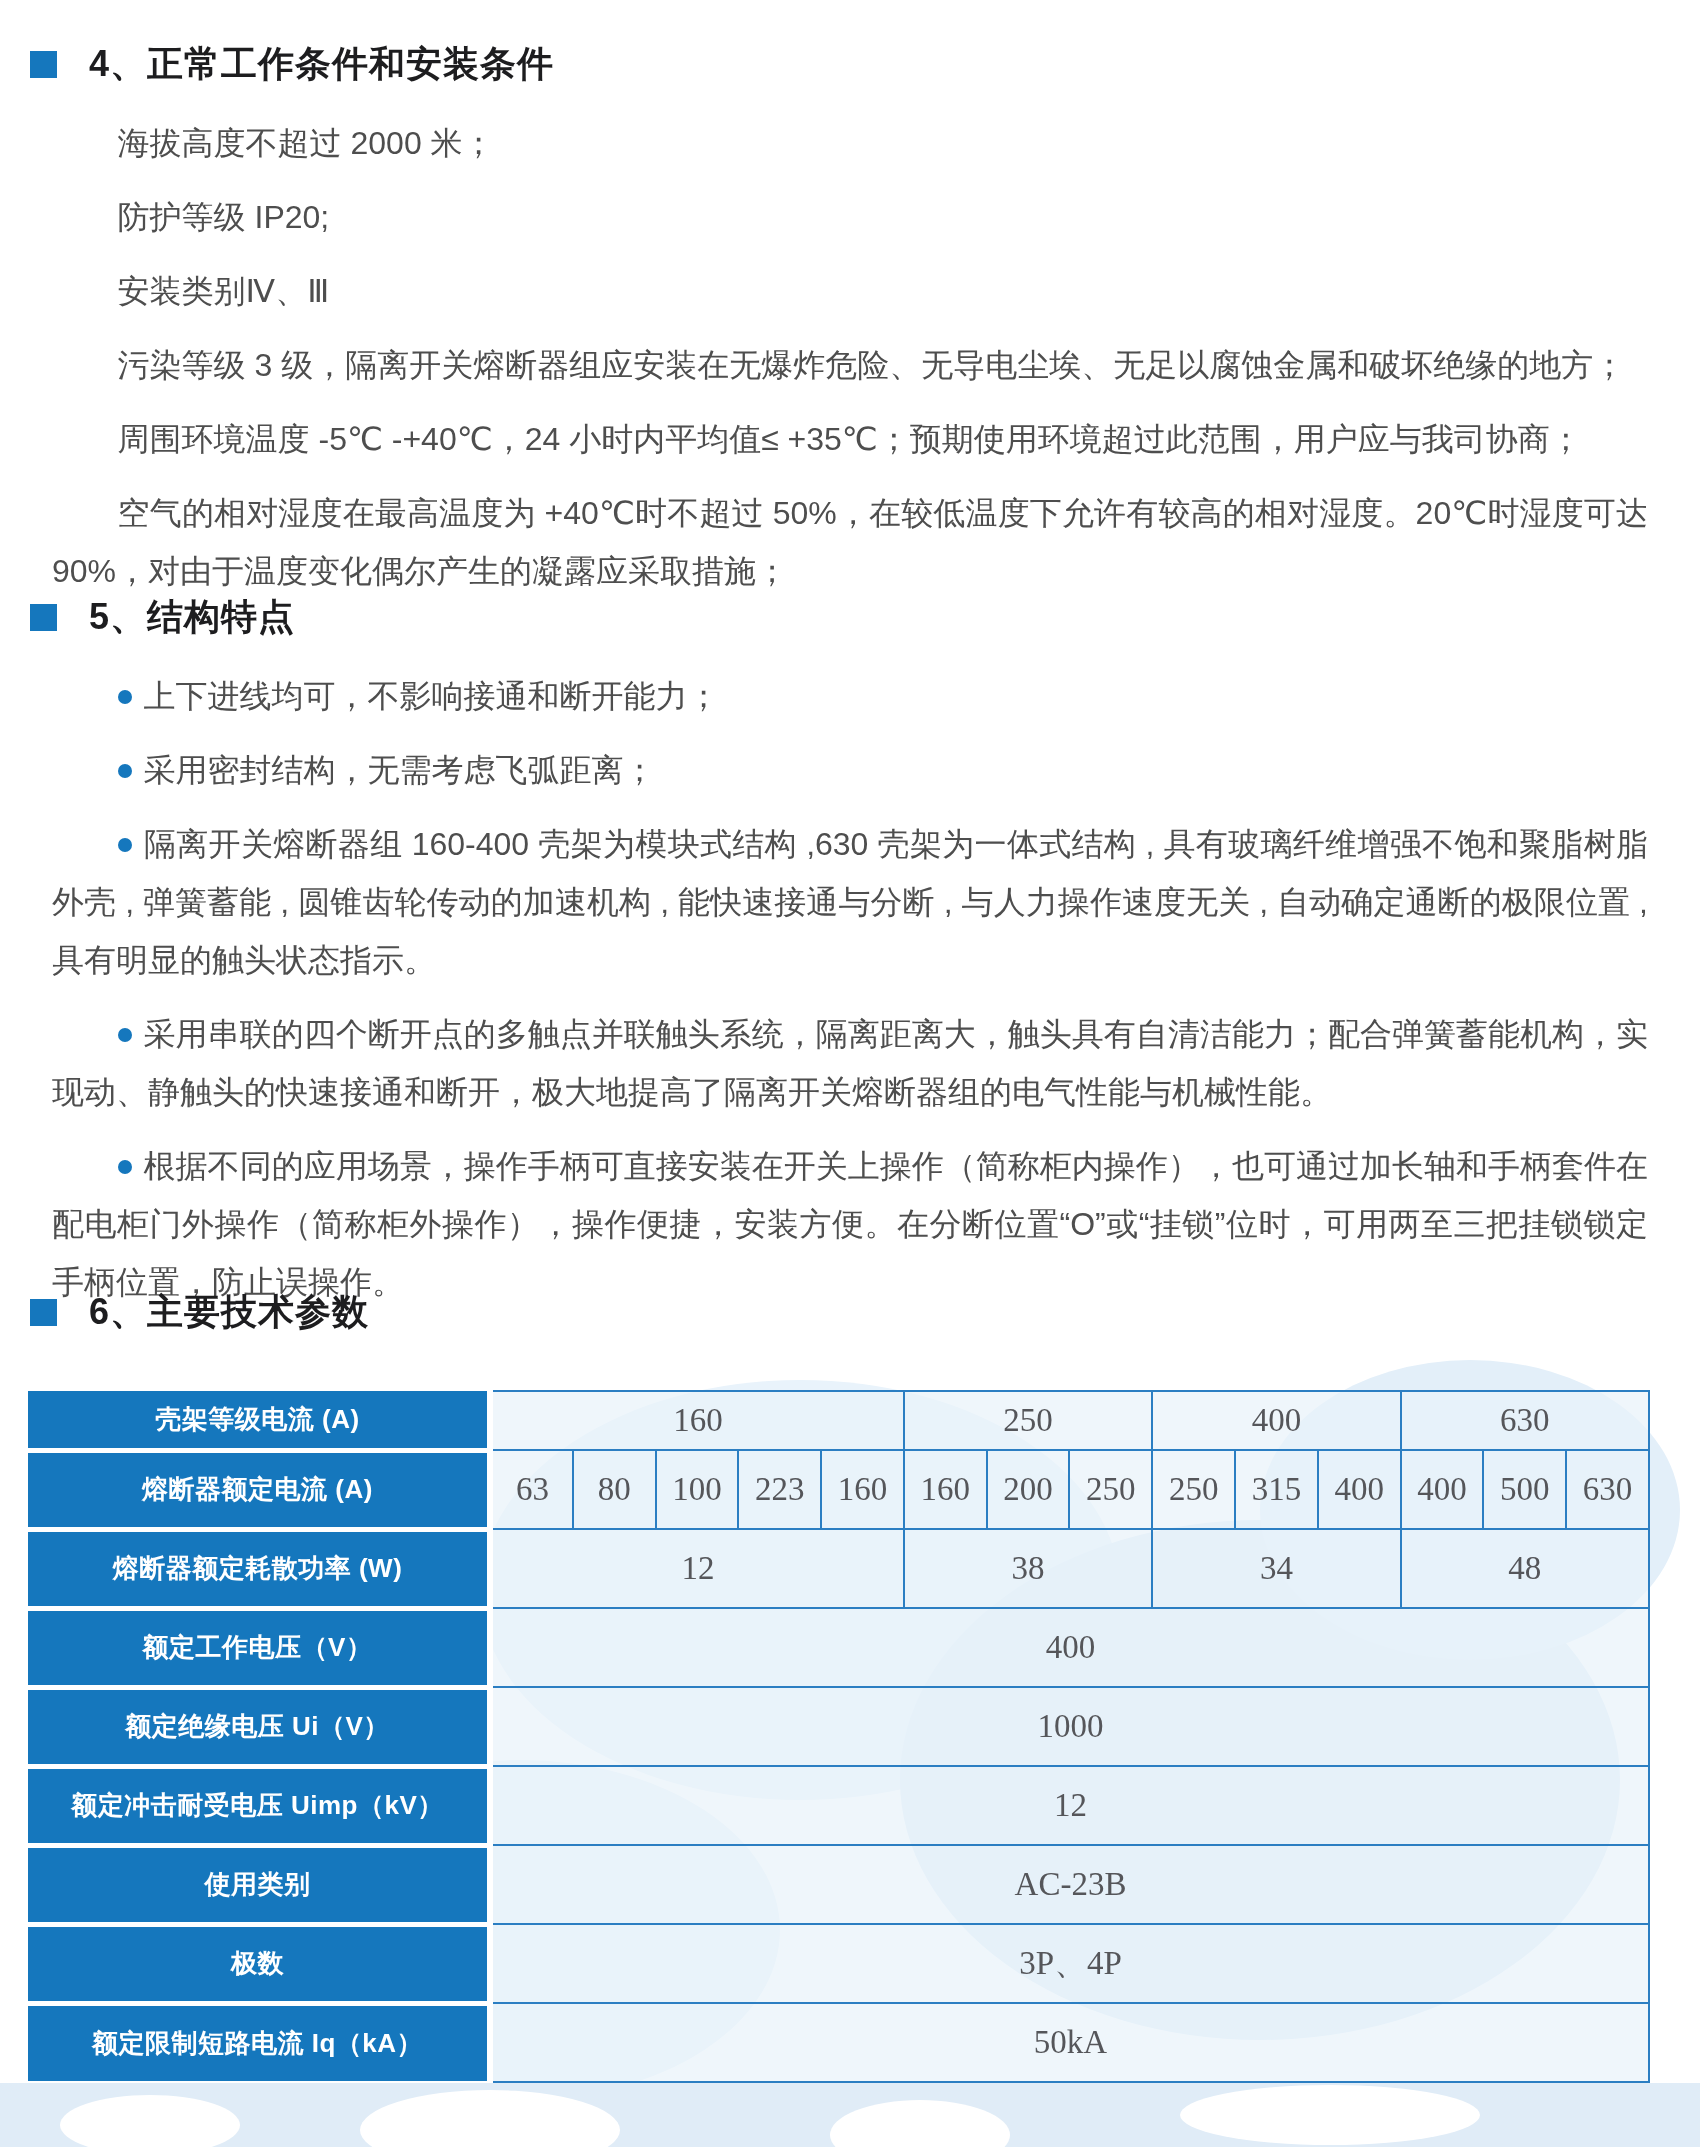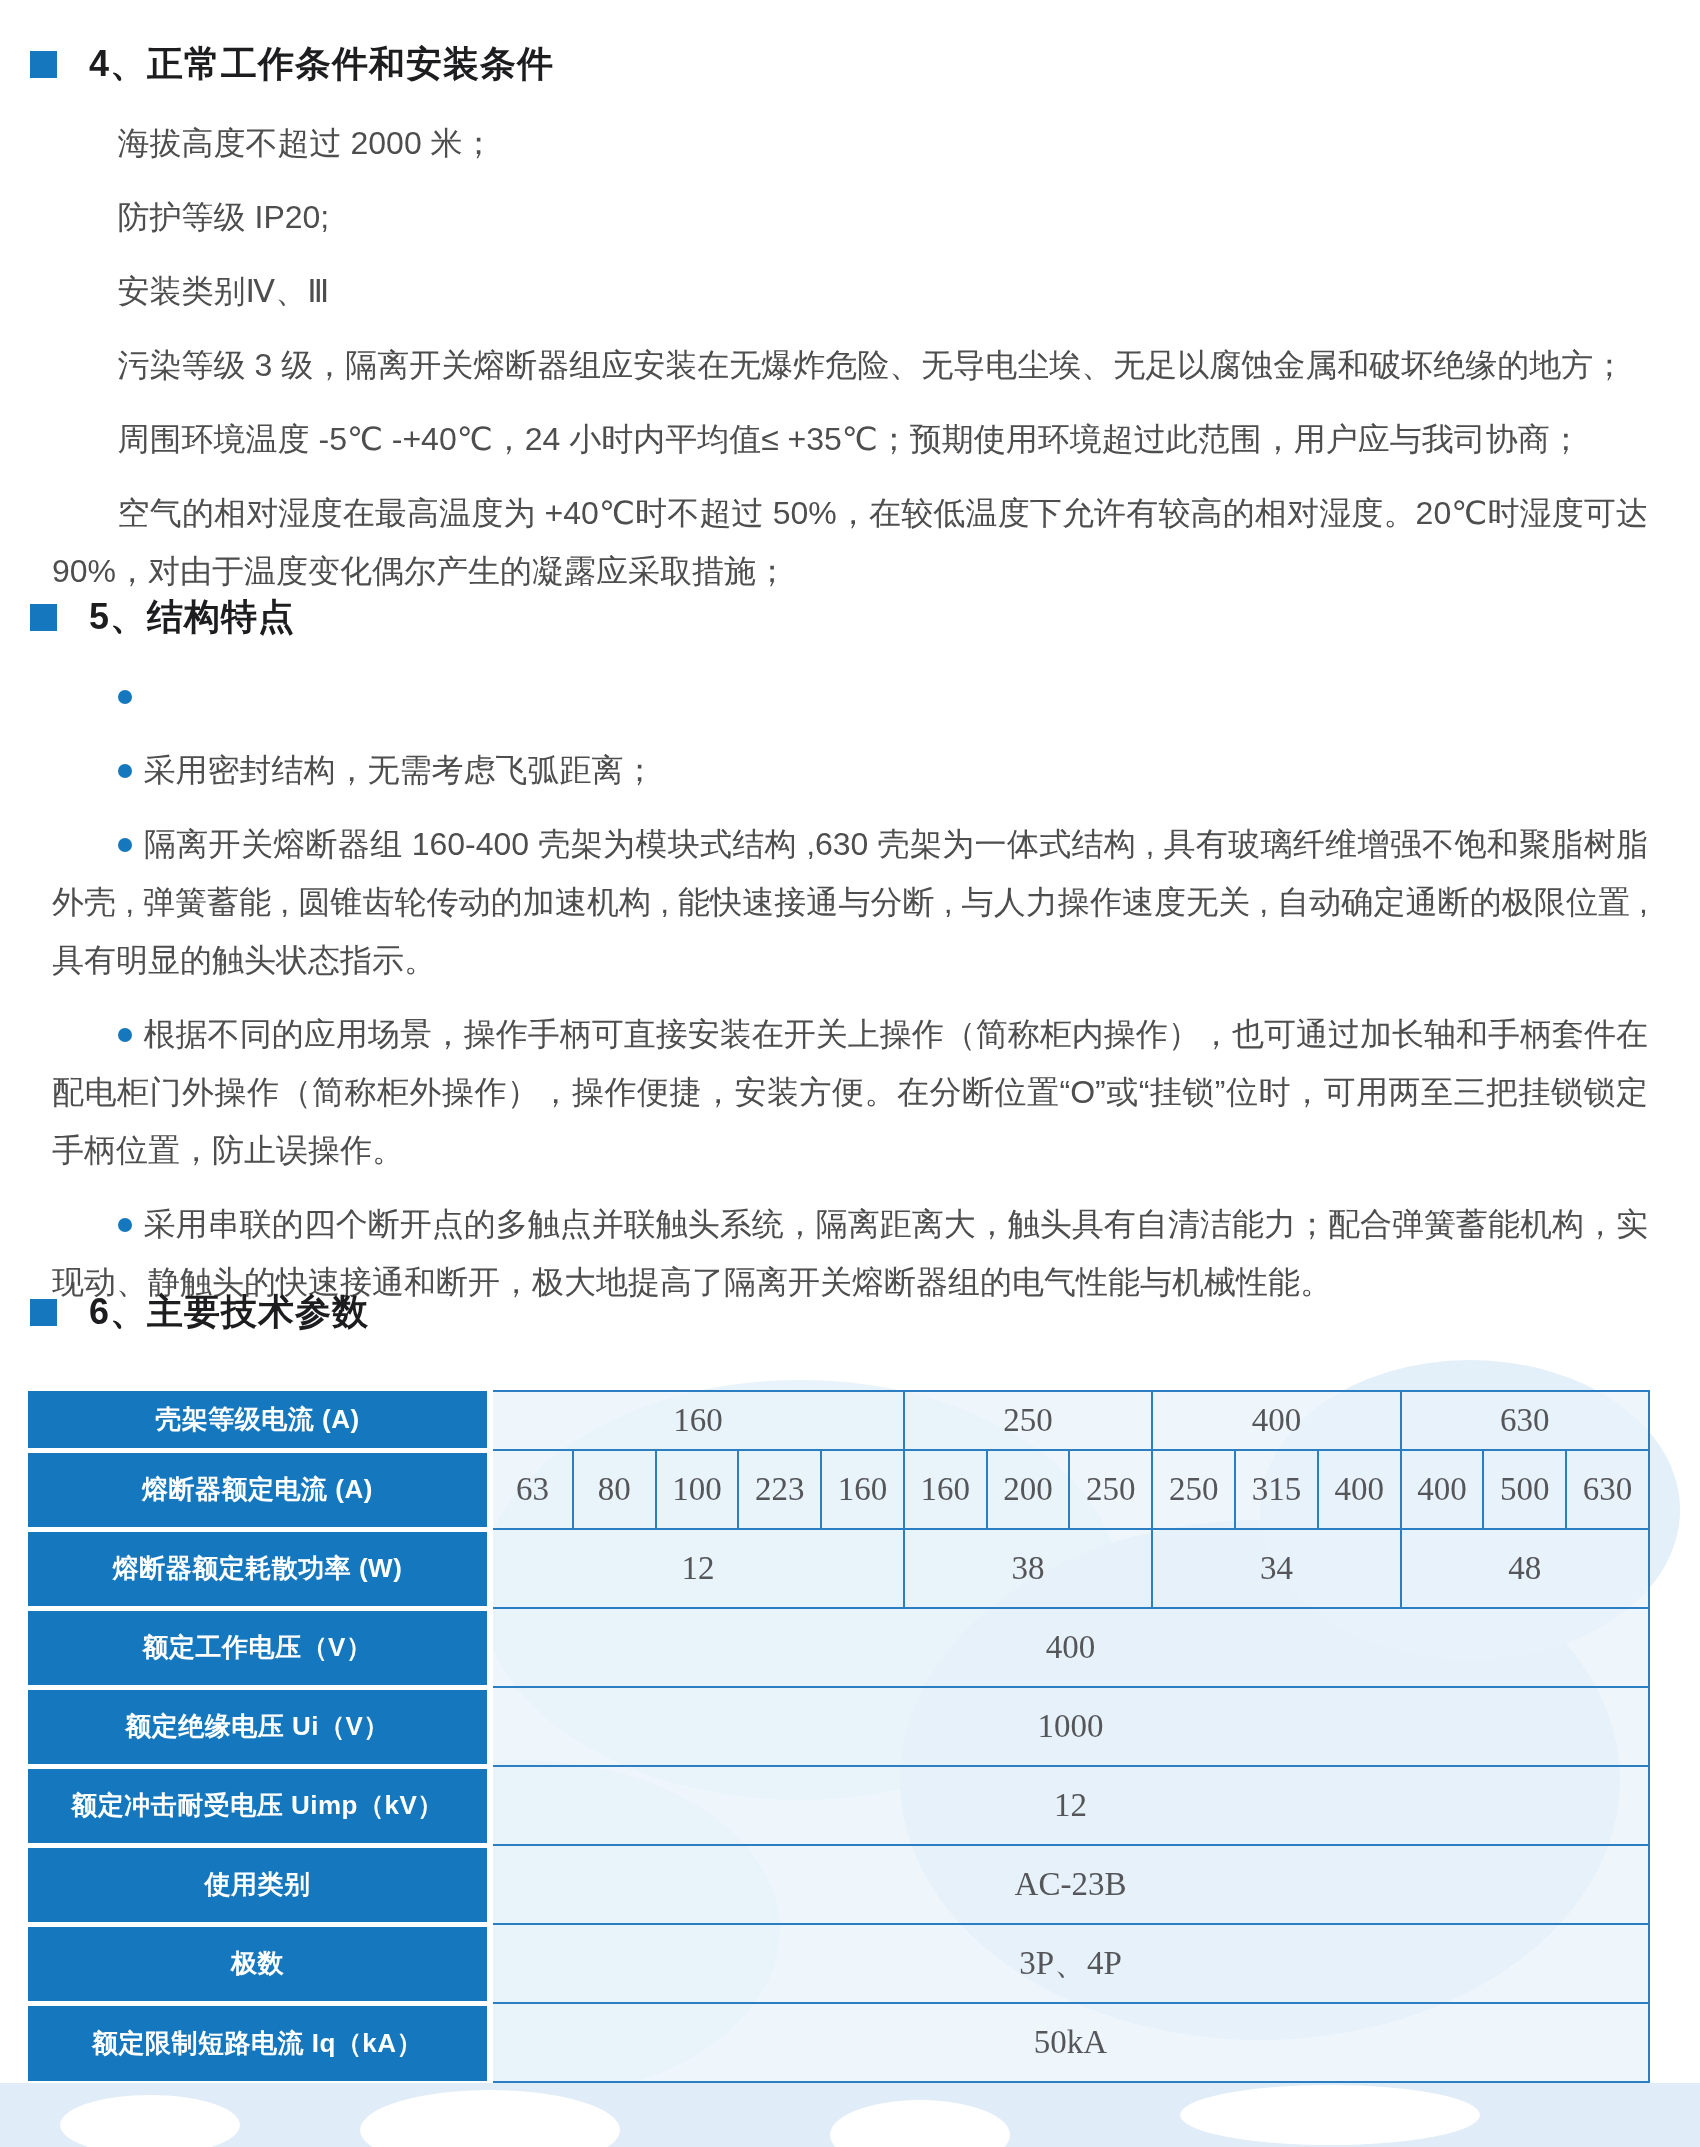--- a/index.html
+++ b/index.html
@@ -91,25 +91,25 @@
       <p>空气的相对湿度在最高温度为 +40℃时不超过 50%，在较低温度下允许有较高的相对湿度。20℃时湿度可达 90%，对由于温度变化偶尔产生的凝露应采取措施；</p>
     </div>
 </section>
 
 <section id="sec5">
   <div class="sec-heading">
     <span class="sq"></span>
     <h2>5、结构特点</h2>
   </div>
   <div class="body" id="sec5-body">
-      <p><span class="dot"></span></p>
+      <p><span class="dot"></span><span>上下进线均可，不影响接通和断开能力；</span></p>
       <p><span class="dot"></span><span>采用密封结构，无需考虑飞弧距离；</span></p>
       <p><span class="dot"></span><span>隔离开关熔断器组 160-400 壳架为模块式结构 ,630 壳架为一体式结构 , 具有玻璃纤维增强不饱和聚脂树脂外壳 , 弹簧蓄能 , 圆锥齿轮传动的加速机构 , 能快速接通与分断 , 与人力操作速度无关 , 自动确定通断的极限位置 , 具有明显的触头状态指示。</span></p>
+      <p><span class="dot"></span><span>采用串联的四个断开点的多触点并联触头系统，隔离距离大，触头具有自清洁能力；配合弹簧蓄能机构，实现动、静触头的快速接通和断开，极大地提高了隔离开关熔断器组的电气性能与机械性能。</span></p>
       <p><span class="dot"></span><span>根据不同的应用场景，操作手柄可直接安装在开关上操作（简称柜内操作），也可通过加长轴和手柄套件在配电柜门外操作（简称柜外操作），操作便捷，安装方便。在分断位置“O”或“挂锁”位时，可用两至三把挂锁锁定手柄位置，防止误操作。</span></p>
-      <p><span class="dot"></span><span>采用串联的四个断开点的多触点并联触头系统，隔离距离大，触头具有自清洁能力；配合弹簧蓄能机构，实现动、静触头的快速接通和断开，极大地提高了隔离开关熔断器组的电气性能与机械性能。</span></p>
     </div>
 </section>
 
 <section id="sec6">
   <div class="sec-heading">
     <span class="sq"></span>
     <h2>6、主要技术参数</h2>
   </div>
   <table id="params-table">
     <colgroup>

